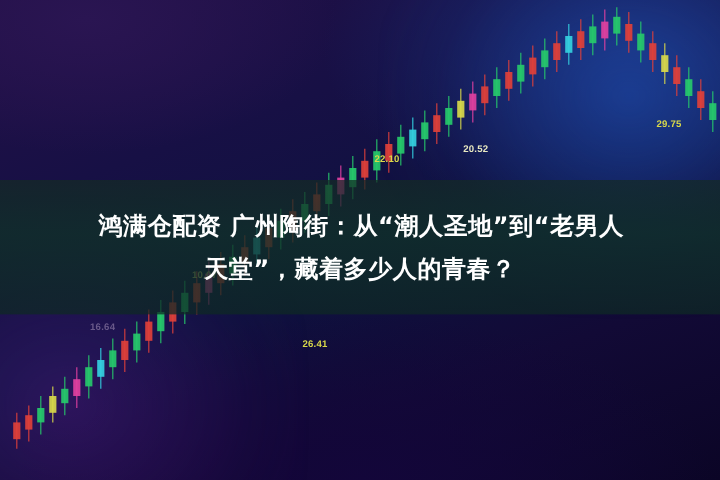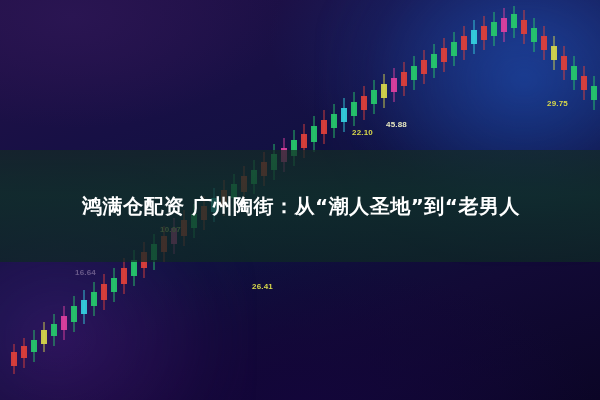--- a/index.html
+++ b/index.html
@@ -230,25 +230,26 @@
           <line x1="584" x2="584" y1="66" y2="100" stroke="#e0403a" stroke-width="1" opacity="0.9"></line>
           <rect x="581" y="76" width="6" height="14" fill="#e0403a" opacity="0.92"></rect>
           <line x1="594" x2="594" y1="76" y2="110" stroke="#26c96b" stroke-width="1" opacity="0.9"></line>
           <rect x="591" y="86" width="6" height="14" fill="#26c96b" opacity="0.92"></rect>
         </g>
     </svg>
   </div>
 
   <div id="price-labels">
       <div class="price-label" style="left: 505px; top: 99px; color: rgb(216, 216, 74); padding-left: 42px;">29.75</div>
-      <div class="price-label" style="left: 386px; top: 120px; color: rgb(232, 232, 192);">45.88</div>
-      <div class="price-label" style="left: 312px; top: 128px; color: rgb(216, 216, 74); padding-left: 40px;">22.10</div>
+      <div class="price-label" style="left: 386px; top: 120px; color: rgb(232, 232, 192);">20.52</div>
+      <div class="price-label" style="left: 312px; top: 128px; color: rgb(216, 216, 74);">22.10</div>
       <div class="price-label" style="left: 252px; top: 282px; color: rgb(216, 216, 74);">26.41</div>
       <div class="price-label" style="left: 160px; top: 225px; color: rgb(185, 185, 106);">10.07</div>
       <div class="price-label" style="left: 75px; top: 268px; color: rgb(106, 90, 138);">16.64</div>
     </div>
 
   <div class="text-band"></div>
   <div class="headline">
     <span class="line line1">鸿满仓配资 广州陶街：从“潮人圣地”到“老男人</span>
+    <span class="line line2">天堂”，藏着多少人的青春？</span>
   </div>
 
 </div>
 
 </body></html>

